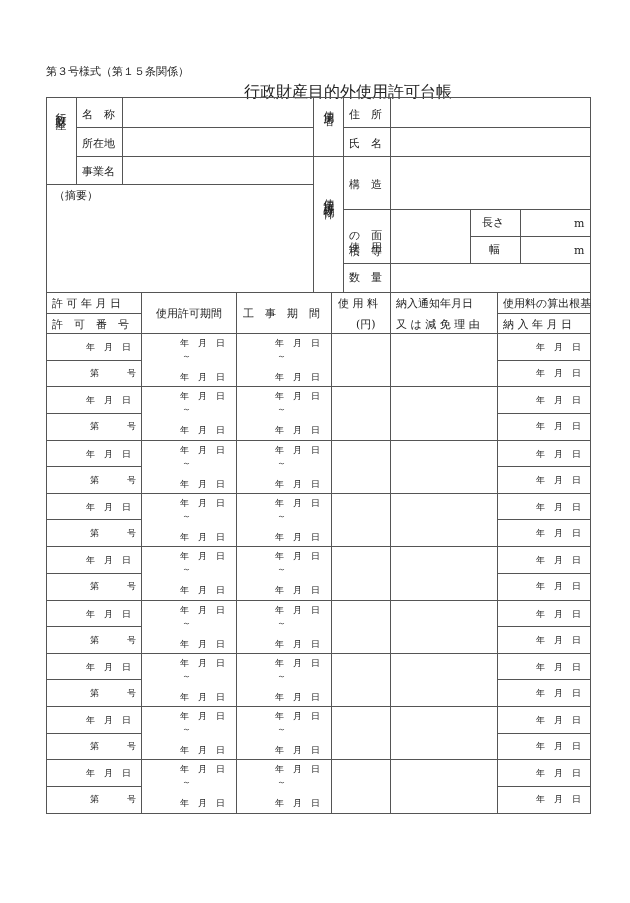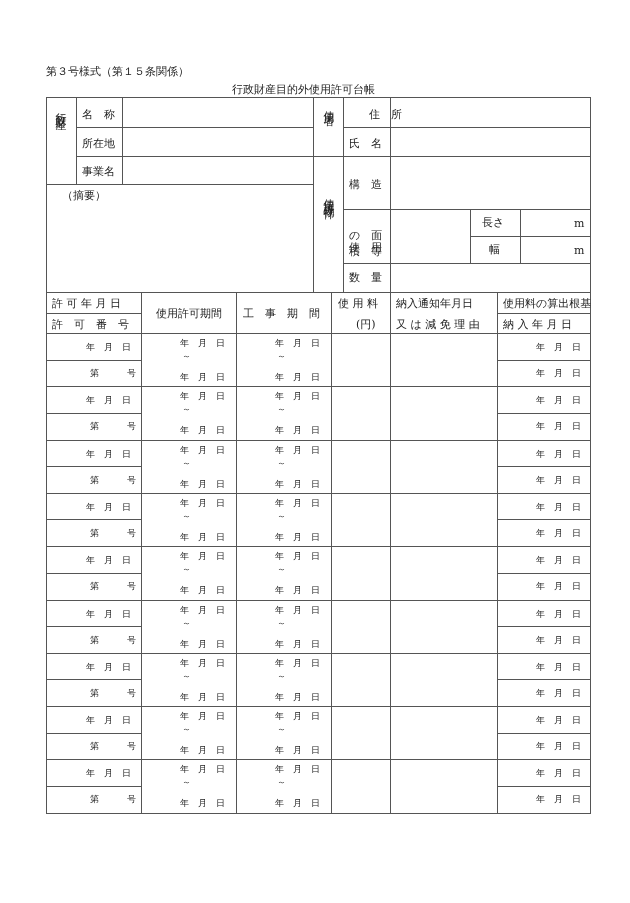--- a/index.html
+++ b/index.html
@@ -1,19 +1,19 @@
 <!DOCTYPE html>
 <html><head>
 <meta charset="utf-8">
 <style>
   html,body{margin:0;padding:0;background:#fff;}
   body{width:630px;height:903px;position:relative;font-family:"DejaVu Serif","Liberation Serif",serif;color:#222;overflow:hidden;}
   .abs{position:absolute;}
   .form-no{left:46px;top:64px;font-size:11px;}
-  .title{left:232px;top:82px;font-size:11px;}
+  .title{left:244px;top:82px;font-size:16px;}
   .ln{position:absolute;background:#555;}
   .t{position:absolute;font-size:11px;white-space:nowrap;}
   .s{font-size:9px;}
   .vert{writing-mode:vertical-rl;letter-spacing:2px;}
 </style>
 </head>
 <body>
 
 <div class="abs form-no">第３号様式（第１５条関係）</div>
 <div class="abs title">行政財産目的外使用許可台帳</div>
@@ -45,23 +45,23 @@
     <div class="ln" style="left: 141px; top: 292px; width: 1px; height: 521px;"></div>
     <div class="ln" style="left: 236px; top: 292px; width: 1px; height: 521px;"></div>
     <div class="ln" style="left: 331px; top: 292px; width: 1px; height: 521px;"></div>
     <div class="ln" style="left: 390px; top: 292px; width: 1px; height: 521px;"></div>
     <div class="ln" style="left: 497px; top: 292px; width: 1px; height: 521px;"></div>
     <div class="ln" style="left: 590px; top: 292px; width: 1px; height: 521px;"></div>
     <div class="t vert" style="left: 52px; top: 104px;">行政財産</div>
     <div class="t" style="left: 82px; top: 107px;">名　称</div>
     <div class="t" style="left: 82px; top: 136px;">所在地</div>
     <div class="t" style="left: 82px; top: 164px;">事業名</div>
-    <div class="t" style="left: 54px; top: 188px; margin-left: 8px;">（摘要）</div>
+    <div class="t" style="left: 54px; top: 188px;">（摘要）</div>
     <div class="t vert" style="left: 320px; top: 102px;">使用者</div>
-    <div class="t" style="left: 349px; top: 107px; margin-left: 20px;">住　所</div>
+    <div class="t" style="left: 349px; top: 107px;">住　所</div>
     <div class="t" style="left: 349px; top: 136px;">氏　名</div>
     <div class="t vert" style="left: 320px; top: 190px;">使用許可物件</div>
     <div class="t" style="left: 349px; top: 177px;">構　造</div>
     <div class="t" style="left: 349px; top: 212px; margin-top: 28px;">使　用</div>
     <div class="t" style="left: 349px; top: 228px;">の　面</div>
     <div class="t" style="left: 349px; top: 244px;">積　等</div>
     <div class="t" style="left: 482px; top: 215px;">長さ</div>
     <div class="t" style="left: 489px; top: 242px;">幅</div>
     <div class="t" style="left: 574px; top: 217px;">m</div>
     <div class="t" style="left: 574px; top: 244px;">m</div>

